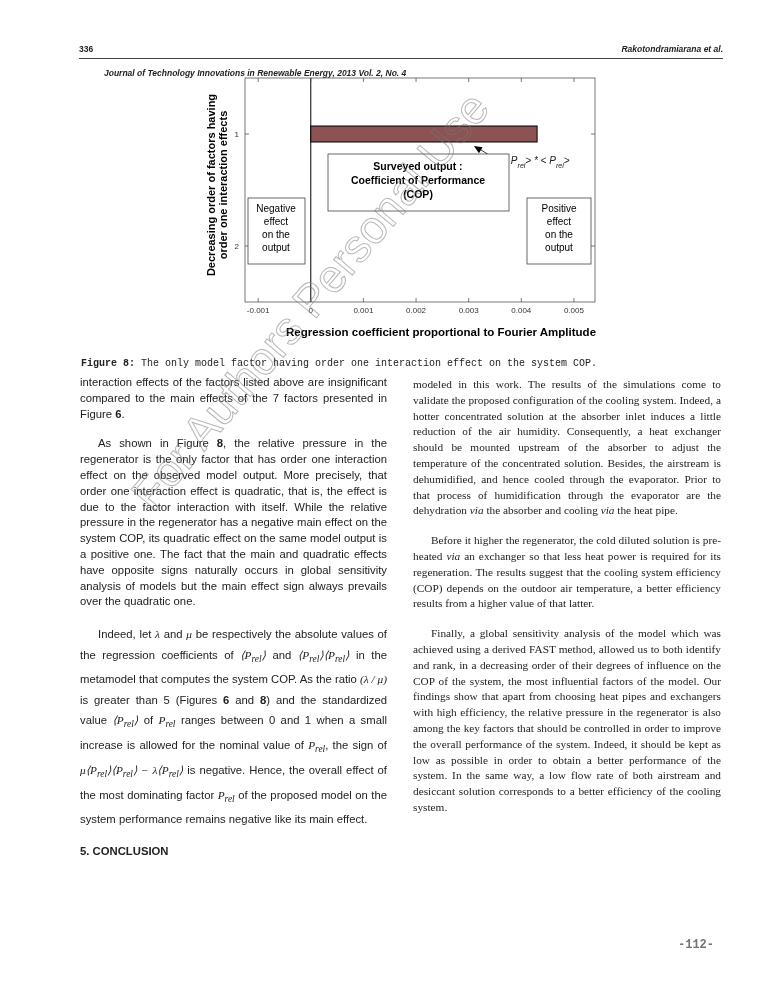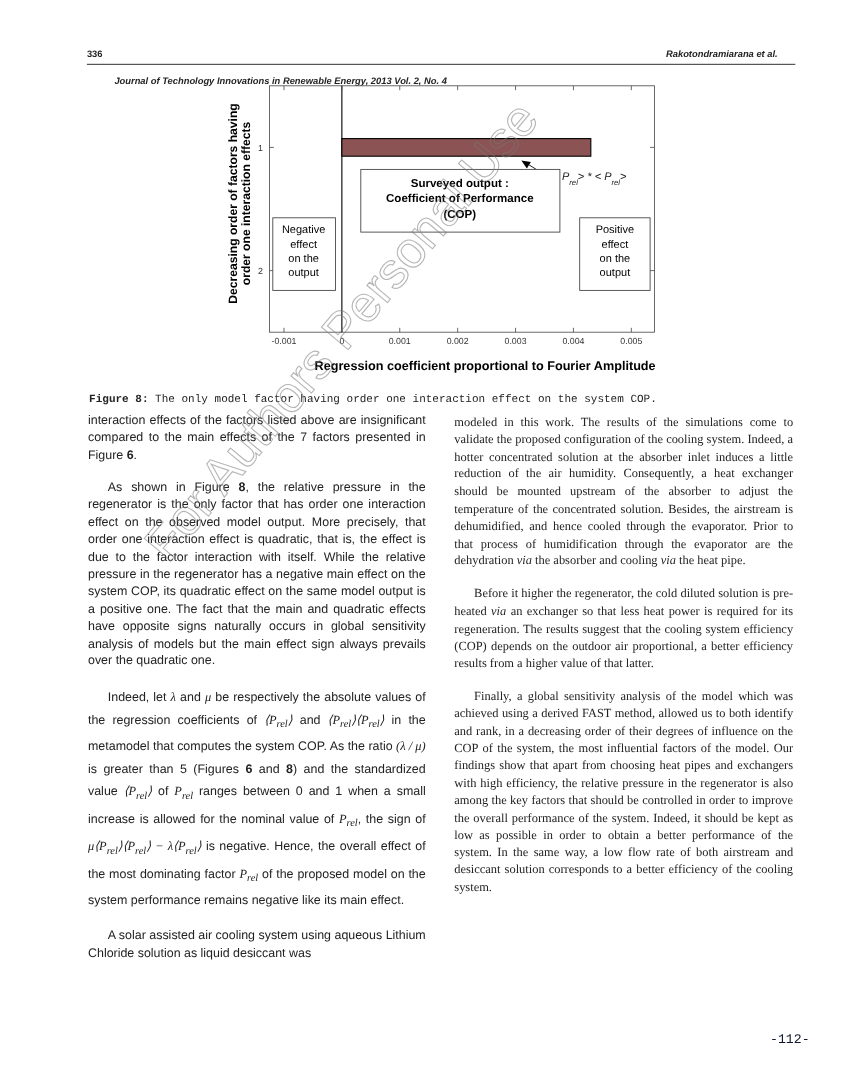--- a/index.html
+++ b/index.html
@@ -3,38 +3,38 @@
 <meta charset="utf-8">
 <style>
   html, body { margin:0; padding:0; background:#ffffff; }
   body { width:765px; height:990px; position:relative; overflow:hidden; color:#222; }
   .serif { font-family:"Liberation Serif", serif; }
 
   .header { position:absolute; left:79px; top:44px; width:644px; height:14px;
             font-family:"Liberation Sans", sans-serif; font-size:8.5px; font-weight:bold; font-style:italic; color:#222; }
   .header .pg { position:absolute; left:0; top:0; font-style:normal; }
   .header .journal { position:absolute; left:25px; top:0;margin-top:24px; }
-  .header .authors { position:absolute; right:16px; top:0; }
+  .header .authors { position:absolute; right:0; top:0; }
   .header-rule { position:absolute; left:79px; top:58px; width:644px; height:1px; background:#444; }
 
   #fig { position:absolute; left:195px; top:70px; width:410px; height:270px; }
   #fig text { font-family:"Liberation Sans", sans-serif; }
 
   .caption { position:absolute; left:81px; top:338px; font-family:Liberation Mono, monospace; font-size:10px; color:#222;margin-top:20px; }
   .caption b { font-weight:bold; }
 
   .col { position:absolute; font-family:"Liberation Sans", sans-serif; font-size:11.3px; line-height:15.8px; color:#222; text-align:justify; }
   .col p { margin:0 0 14px 0; }
   .col p.ind { text-indent:18px; }
   .left { left:80px; top:375px; width:307px; }
   .right { left:413px; top:377px; width:308px;font-family:Liberation Serif, serif; }
   .math { font-family:"Liberation Serif", serif; font-style:italic; }
   .heading { font-weight:bold; font-size:11.3px; margin:0 0 14px 0; }
 
-  .pagenum { position:absolute; left:700px; top:938px; font-family:"Liberation Mono", monospace; font-size:12px; color:#0f172a; }
+  .pagenum { position:absolute; left:678px; top:938px; font-family:"Liberation Mono", monospace; font-size:12px; color:#737373;font-weight:bold; }
 
   .watermark { position:absolute; left:120px; top:485px; transform:rotate(-50deg); transform-origin:left top;
                font-family:"Liberation Sans", sans-serif; font-size:46px; color:rgba(255,255,255,0);
                -webkit-text-stroke:1px rgba(120,120,120,0.55); white-space:nowrap; pointer-events:none; }
 </style>
 </head>
 <body>
 
 <div class="header">
   <span class="pg">336</span>
@@ -118,24 +118,24 @@
 <div class="caption">
   <b>Figure 8:</b><span> The only model factor having order one interaction effect on the system COP.</span>
 </div>
 
 <div class="col left">
   <p><span>interaction effects of the factors listed above are insignificant compared to the main effects of the 7 factors presented in Figure </span><b>6</b><span>.</span></p>
   <p class="ind"><span>As shown in Figure </span><b>8</b><span>, the relative pressure in the regenerator is the only factor that has order one interaction effect on the observed model output. More precisely, that order one interaction effect is quadratic, that is, the effect is due to the factor interaction with itself. While the relative pressure in the regenerator has a negative main effect on the system COP, its quadratic effect on the same model output is a positive one. The fact that the main and quadratic effects have opposite signs naturally occurs in global sensitivity analysis of models but the main effect sign always prevails over the quadratic one.</span></p>
   <p class="ind" style="line-height:20.5px;">
     <span>Indeed, let </span><span class="math">λ</span><span> and </span><span class="math">μ</span><span> be respectively the absolute values of the regression coefficients of </span><span class="math"><span>⟨P</span><sub>rel</sub><span>⟩</span></span><span> and </span><span class="math"><span>⟨P</span><sub>rel</sub><span>⟩</span><span>⟨P</span><sub>rel</sub><span>⟩</span></span><span> in the metamodel that computes the system COP. As the ratio </span><span class="math">(λ / μ)</span><span> is greater than 5 (Figures </span><b>6</b><span> and </span><b>8</b><span>) and the standardized value </span><span class="math"><span>⟨P</span><sub>rel</sub><span>⟩</span></span><span> of </span><span class="math"><span>P</span><sub>rel</sub></span><span> ranges between 0 and 1 when a small increase is allowed for the nominal value of </span><span class="math"><span>P</span><sub>rel</sub></span><span>, the sign of </span><span class="math"><span>μ</span><span>⟨P</span><sub>rel</sub><span>⟩</span><span>⟨P</span><sub>rel</sub><span>⟩</span><span> − </span><span>λ</span><span>⟨P</span><sub>rel</sub><span>⟩</span></span><span> is negative. Hence, the overall effect of the most dominating factor </span><span class="math"><span>P</span><sub>rel</sub></span><span> of the proposed model on the system performance remains negative like its main effect.</span>
   </p>
-  <p class="ind">A solar assisted air cooling system using aqueous Lithium Chloride solution as liquid desiccant was</p>
+  <div class="heading">5. CONCLUSION</div>
 </div>
 
 <div class="col right">
   <p><span>modeled in this work. The results of the simulations come to validate the proposed configuration of the cooling system. Indeed, a hotter concentrated solution at the absorber inlet induces a little reduction of the air humidity. Consequently, a heat exchanger should be mounted upstream of the absorber to adjust the temperature of the concentrated solution. Besides, the airstream is dehumidified, and hence cooled through the evaporator. Prior to that process of humidification through the evaporator are the dehydration </span><i>via</i><span> the absorber and cooling </span><i>via</i><span> the heat pipe.</span></p>
-  <p class="ind"><span>Before it higher the regenerator, the cold diluted solution is pre-heated </span><i>via</i><span> an exchanger so that less heat power is required for its regeneration. The results suggest that the cooling system efficiency (COP) depends on the outdoor air proportional, a better efficiency results from a higher value of that latter.</span></p>
+  <p class="ind"><span>Before it higher the regenerator, the cold diluted solution is pre-heated </span><i>via</i><span> an exchanger so that less heat power is required for its regeneration. The results suggest that the cooling system efficiency (COP) depends on the outdoor air temperature, a better efficiency results from a higher value of that latter.</span></p>
   <p class="ind">Finally, a global sensitivity analysis of the model which was achieved using a derived FAST method, allowed us to both identify and rank, in a decreasing order of their degrees of influence on the COP of the system, the most influential factors of the model. Our findings show that apart from choosing heat pipes and exchangers with high efficiency, the relative pressure in the regenerator is also among the key factors that should be controlled in order to improve the overall performance of the system. Indeed, it should be kept as low as possible in order to obtain a better performance of the system. In the same way, a low flow rate of both airstream and desiccant solution corresponds to a better efficiency of the cooling system.</p>
 </div>
 
 <div class="pagenum">-112-</div>
 
 <div class="watermark">For Authors Personal Use</div>
 
 </body></html>

